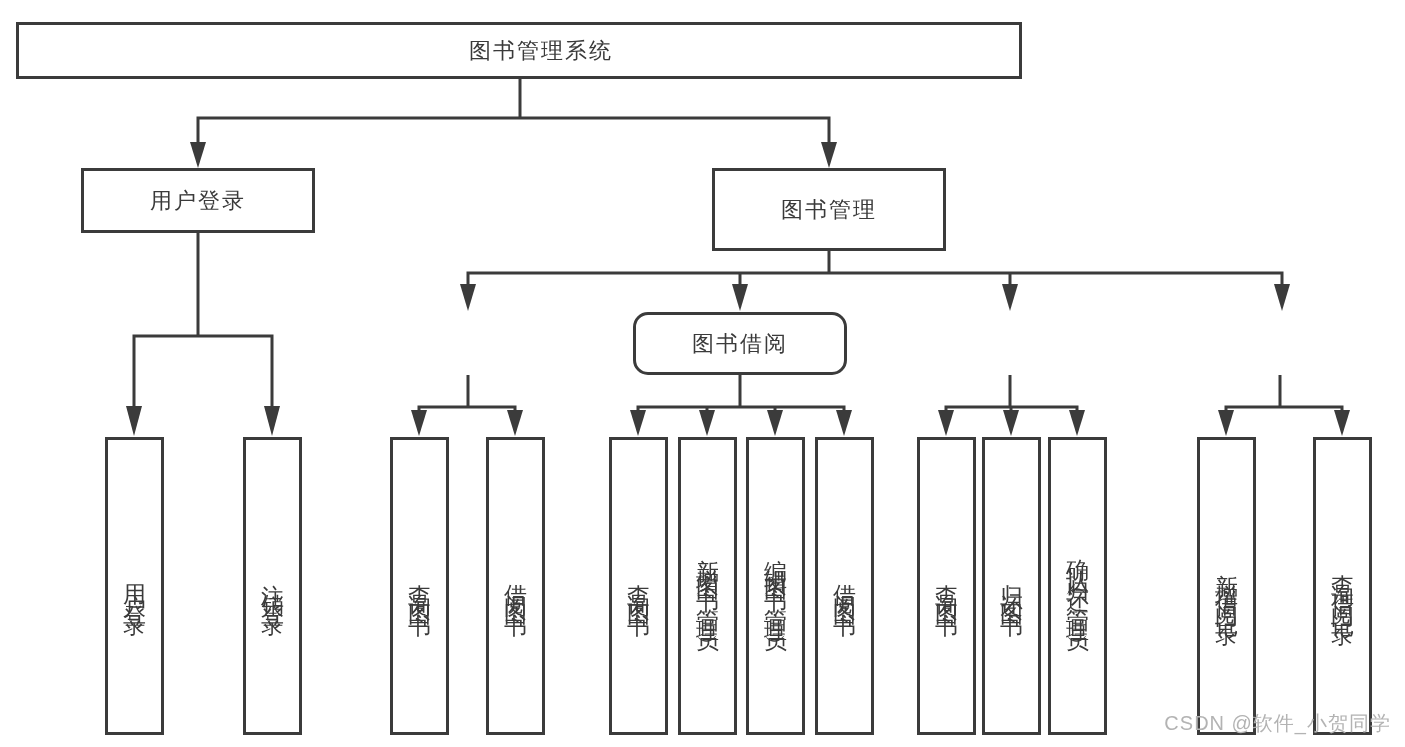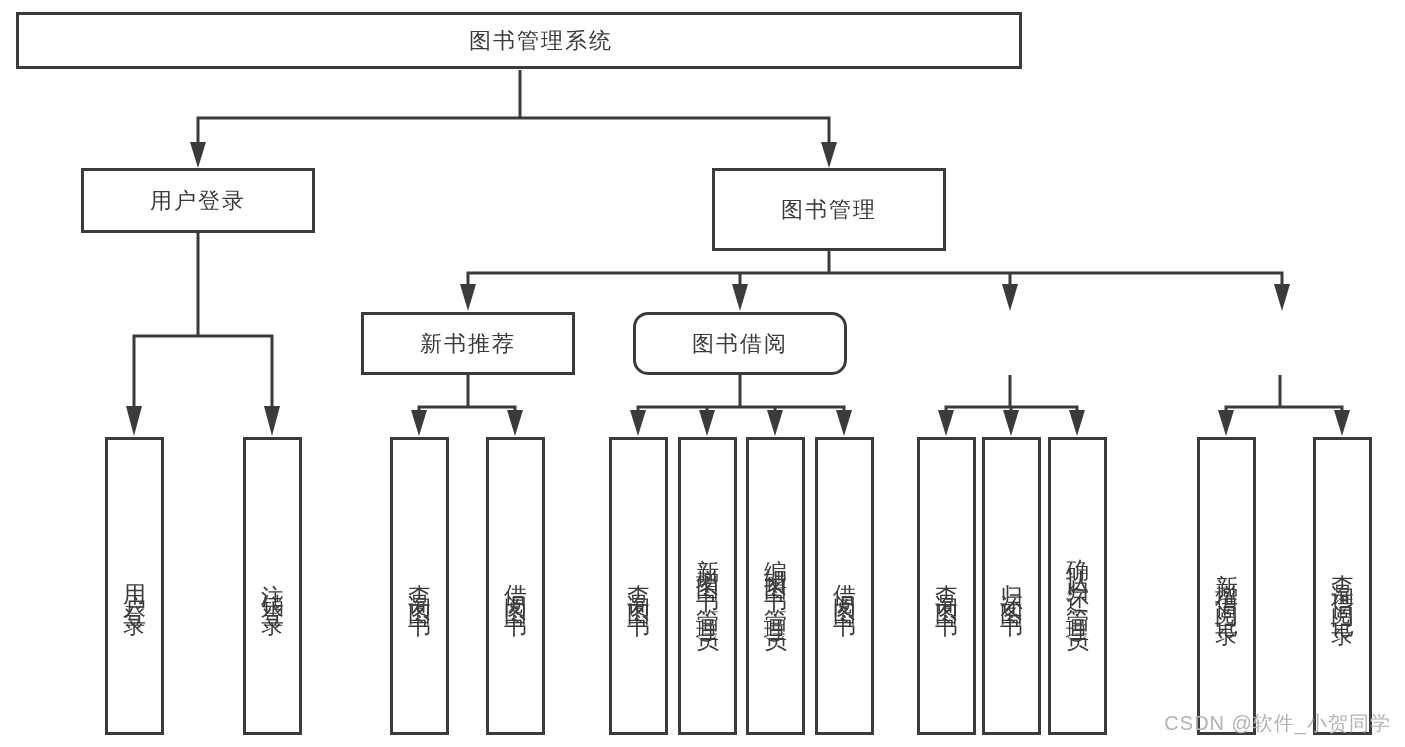--- a/index.html
+++ b/index.html
@@ -118,26 +118,25 @@
       <polygon points="767,410 783,410 775,436"></polygon>
       <polygon points="836,410 852,410 844,436"></polygon>
       <polygon points="938,410 954,410 946,436"></polygon>
       <polygon points="1003,410 1019,410 1011,436"></polygon>
       <polygon points="1069,410 1085,410 1077,436"></polygon>
       <polygon points="1218,410 1234,410 1226,436"></polygon>
       <polygon points="1334,410 1350,410 1342,436"></polygon>
     </g>
   </svg>
 
-  <div class="node hbox" style="left:16px;top:12px;width:1006px;height:57px;padding-left:44px;">图书管理系统</div>
+  <div class="node hbox" style="left:16px;top:22px;width:1006px;height:57px;padding-left:44px;">图书管理系统</div>
 
   <div class="node hbox" style="left:81px;top:168px;width:234px;height:65px;">用户登录</div>
   <div class="node hbox" style="left:712px;top:168px;width:234px;height:83px;">图书管理</div>
 
-  <div class="node hbox" style="left:361px;top:312px;width:214px;height:63px;">新书推荐</div>
   <div class="node hbox" style="left:633px;top:312px;width:214px;height:63px;border-radius:15px;">图书借阅</div>
 
   <div class="node vbox" style="left:105px;">
     <span class="vtext">用户登录</span>
   </div>
   <div class="node vbox" style="left:243px;">
     <span class="vtext">注销登录</span>
   </div>
 
   <div class="node vbox" style="left:390px;">

